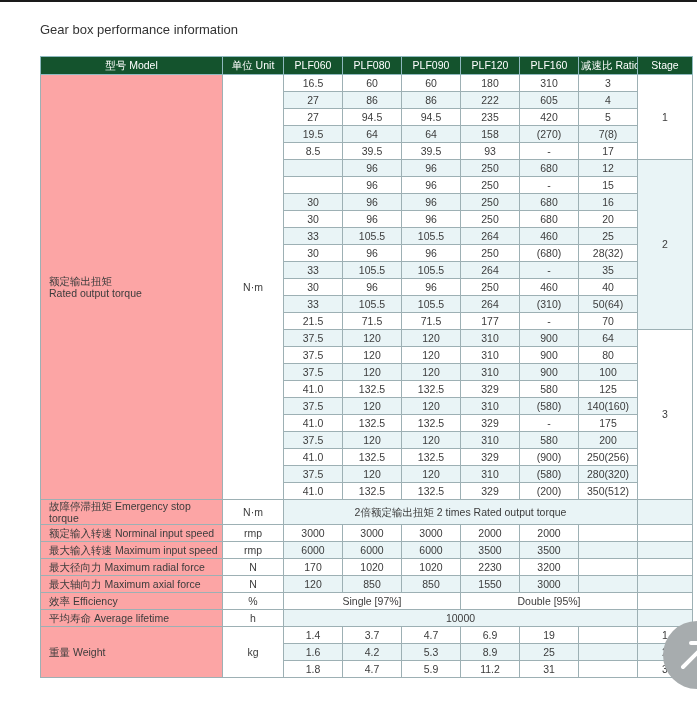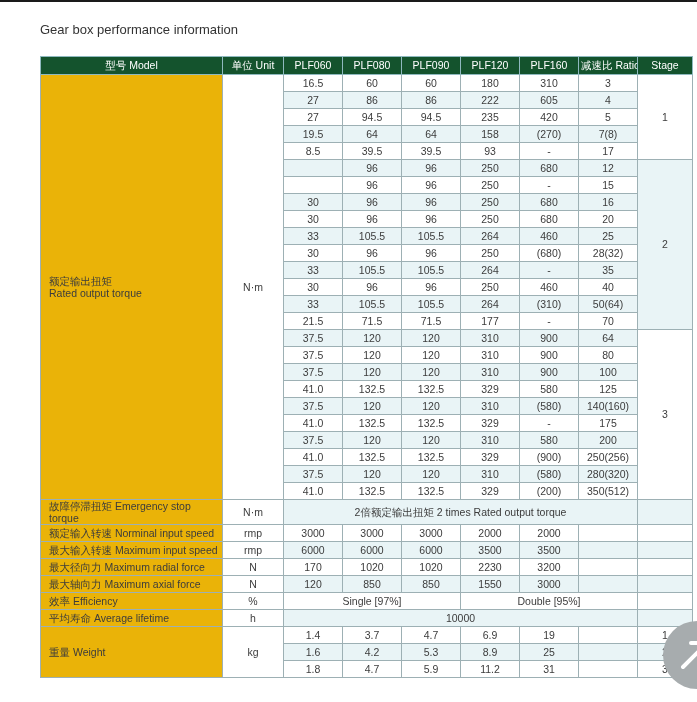--- a/index.html
+++ b/index.html
@@ -20,21 +20,21 @@
     border:1px solid #9db0b4;
     font-size:10.5px;line-height:1.15;
     text-align:center;vertical-align:middle;
     padding:0 2px;height:16px;overflow:hidden;white-space:nowrap;
   }
   table.perf thead th{
     background:#14532d;color:#ffffff;font-weight:normal;
     height:17px;border-color:#8fb9bf;
   }
   table.perf td.stripe{background:#e9f4f6;}
-  table.perf td.label-cell{text-align:left;padding-left:8px;background:#eab308;white-space:normal;}
+  table.perf td.label-cell{text-align:left;padding-left:8px;background:#fca5a5;white-space:normal;}
   table.perf td.unit-cell{background:#ffffff;margin-top:32px;}
   table.perf td.stage-merged{background:#ffffff;}
   table.perf td.stage-merged.stripe{background:#e9f4f6;}
   .fab{
     position:absolute;top:621px;right:-34px;
     width:68px;height:68px;border-radius:50%;
     background:#a7acae;border:none;cursor:pointer;padding:0;
   }
   .fab svg{position:absolute;left:6px;top:6px;}
 </style>

